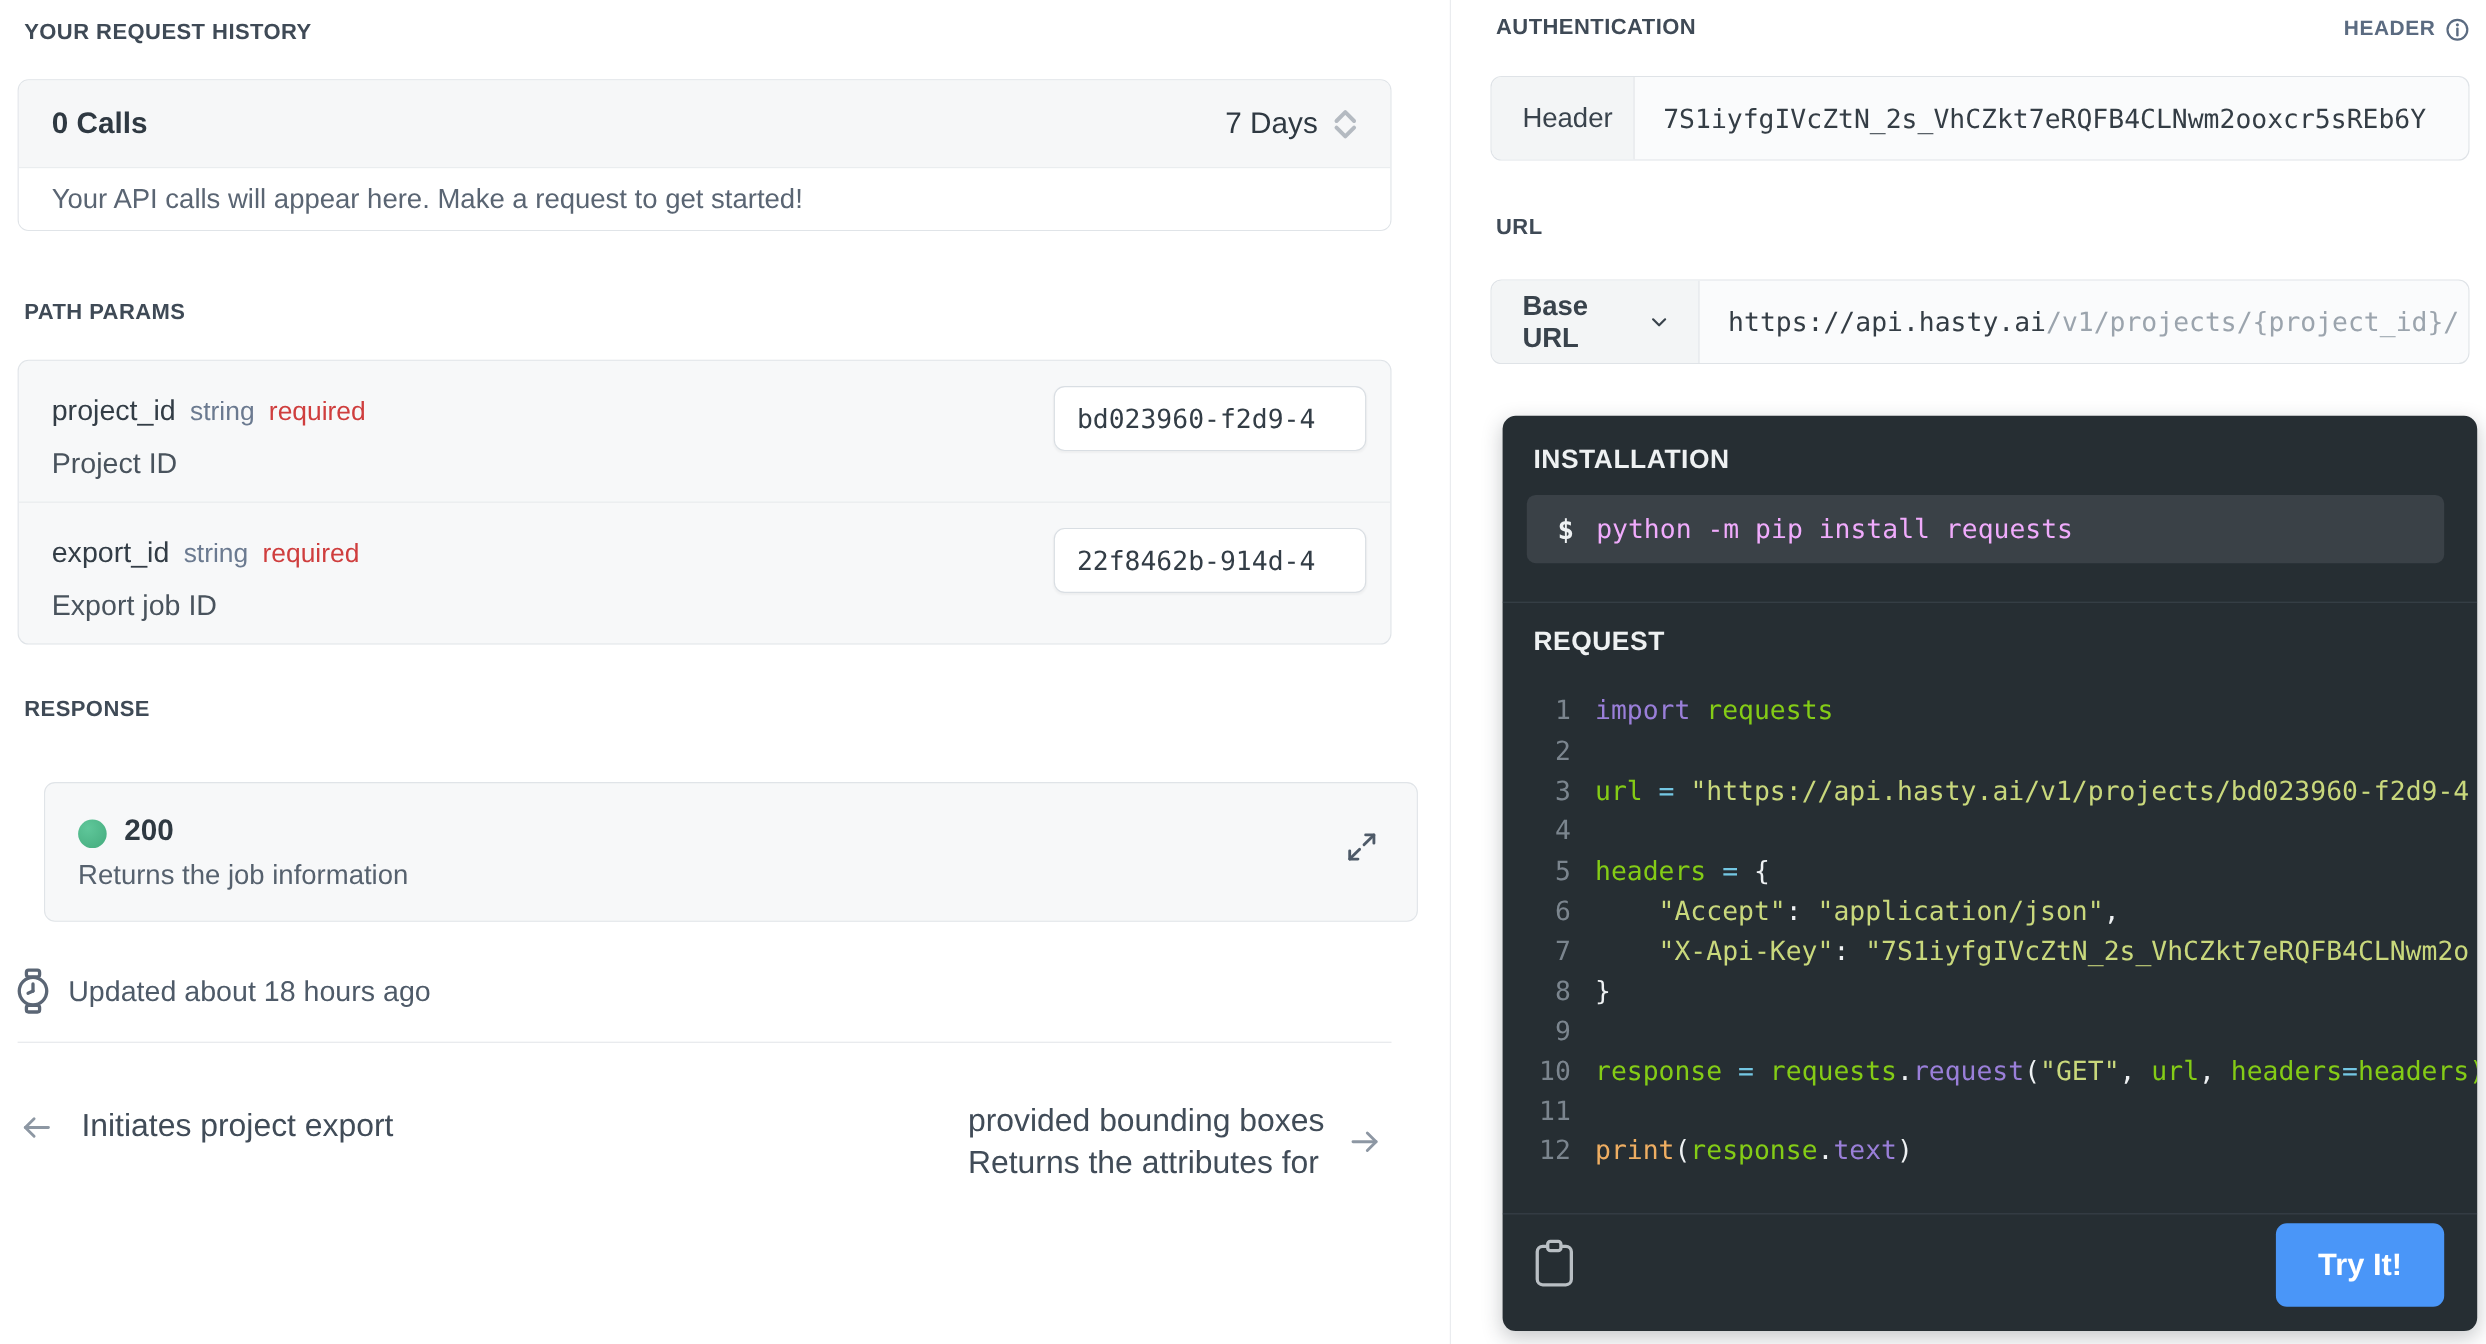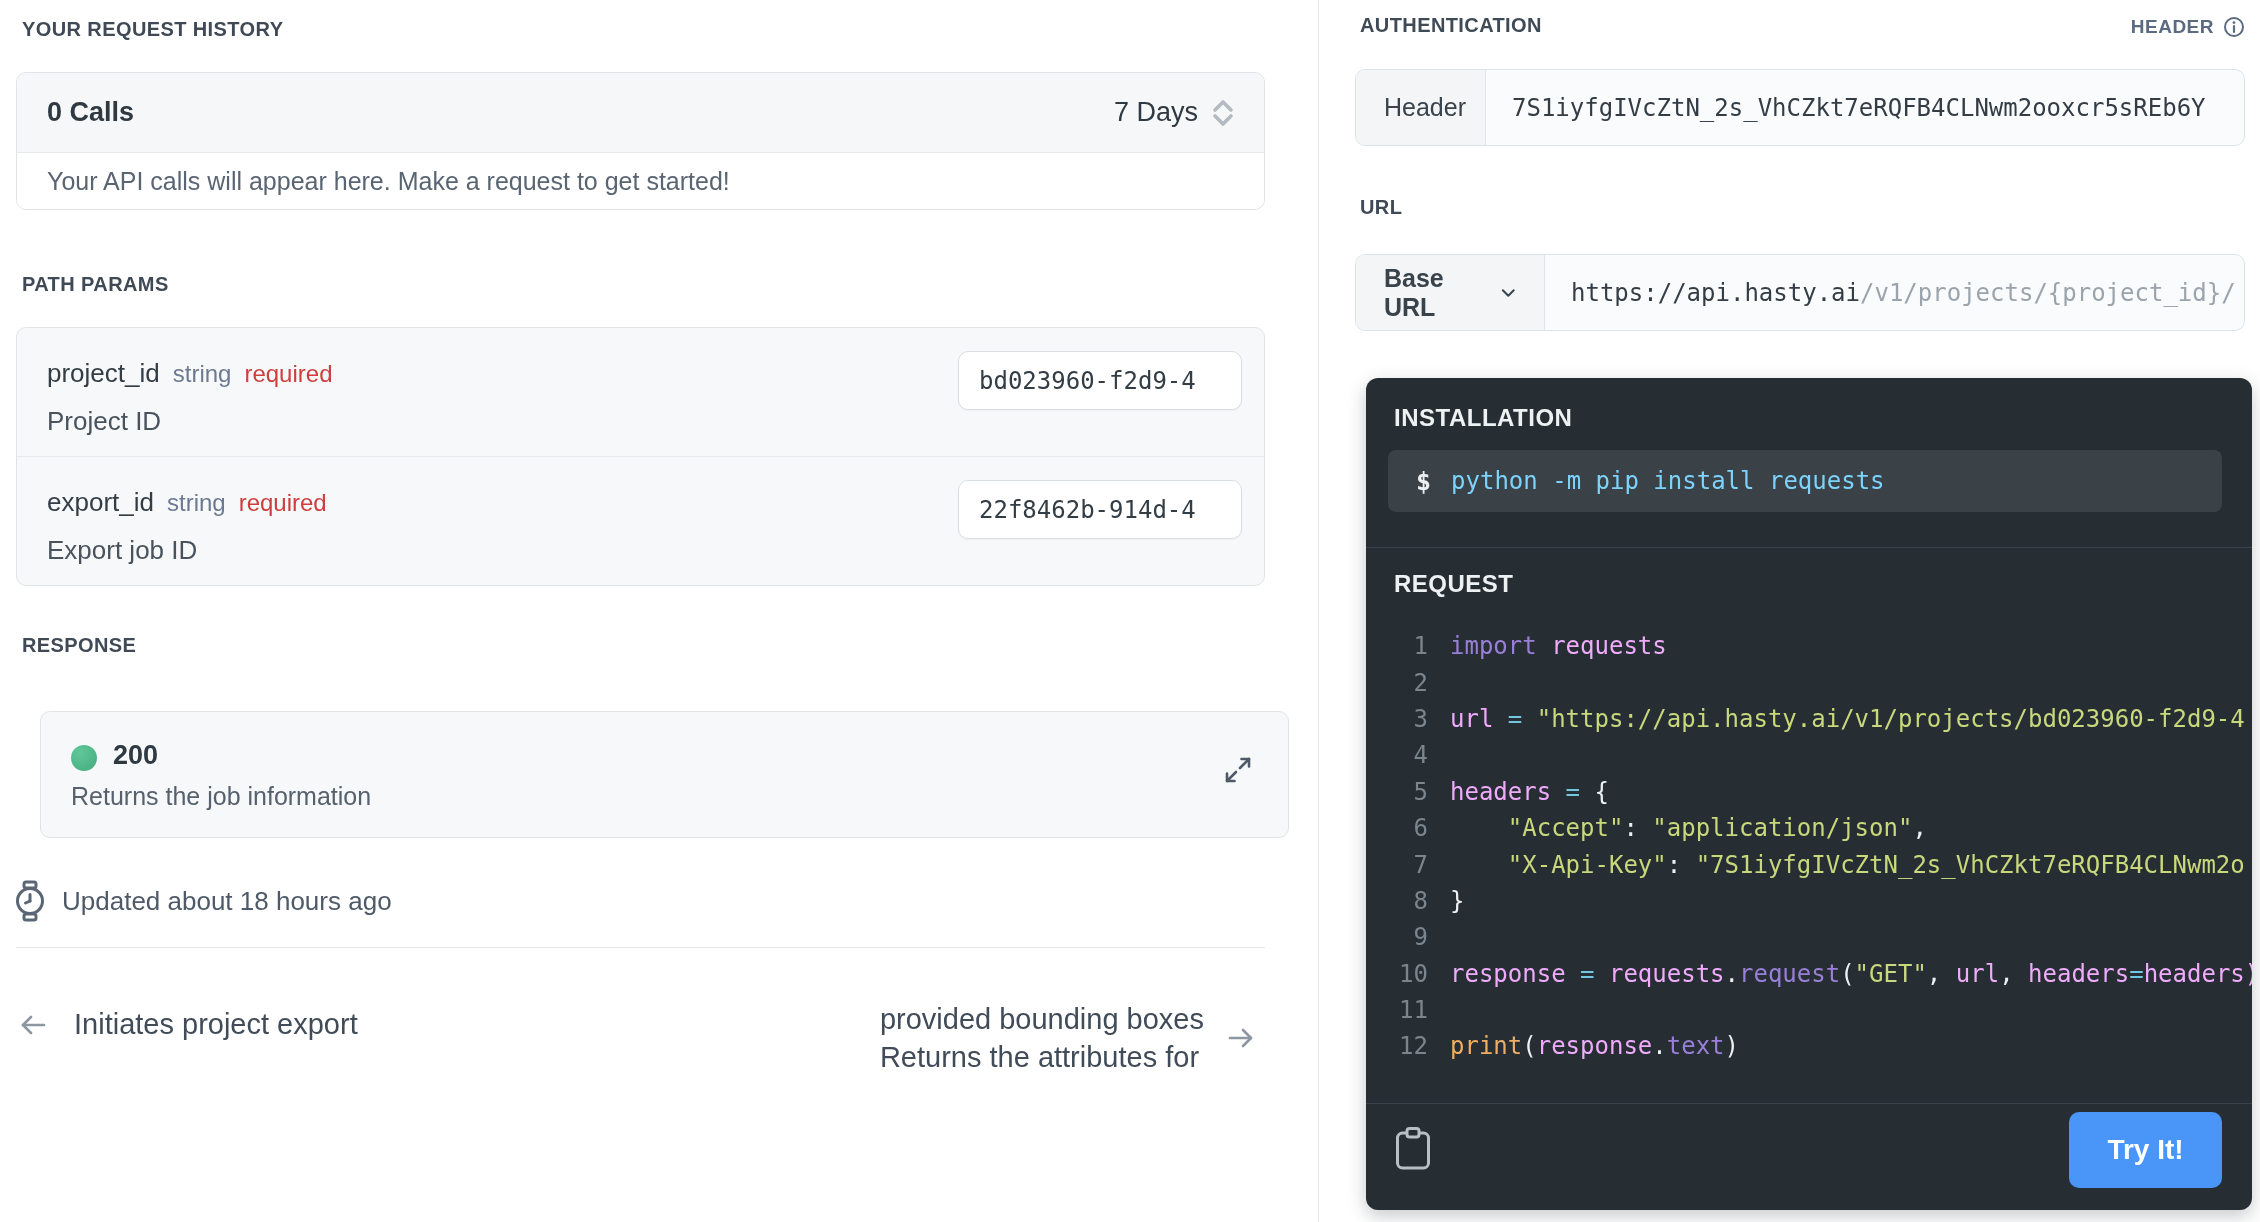--- a/index.html
+++ b/index.html
@@ -60,29 +60,29 @@
   #field-url .kv-label{width:189px;font-size:25px;font-weight:600;color:#39434c;gap:10px;cursor:pointer;}
   .url-muted{color:#9ba4ad;}
   
   #code-panel{left:11px;top:378px;width:886px;height:832px;background:#262e33;border-radius:12px;
     box-shadow:0 6px 18px rgba(30,40,48,.25);overflow:hidden;}
   .panel-label{font-size:24px;font-weight:700;color:#eef1f2;letter-spacing:.5px;}
   #install-label{position:absolute;left:28px;top:26px;}
   #shell-box{position:absolute;left:22px;top:72px;width:834px;height:62px;background:#3a4147;
     border-radius:8px;display:flex;align-items:center;padding-left:28px;box-sizing:border-box;gap:20px;}
   #shell-prompt{font-family:"DejaVu Sans Mono",monospace;font-size:25px;font-weight:700;color:#eef1f3;}
-  #shell-cmd{font-family:"DejaVu Sans Mono",monospace;font-size:24px;color:#7dd3fc;white-space:pre;}
+  #shell-cmd{font-family:"DejaVu Sans Mono",monospace;font-size:24px;color:#f0abfc;white-space:pre;}
   .panel-divider{position:absolute;left:0;width:886px;height:1px;background:#3a424a;}
   #request-label{position:absolute;left:28px;top:192px;}
   #code-lines{position:absolute;left:0;top:250px;width:886px;overflow:hidden;}
   .code-line{height:36.4px;display:flex;align-items:center;font-family:"DejaVu Sans Mono",monospace;
     font-size:24px;white-space:pre;}
   .ln{width:62px;flex:none;text-align:right;color:#7b858e;}
   .lc{margin-left:22px;white-space:pre;overflow:hidden;}
-  .tk-kw{color:#9a7fd9;} .tk-var{color:#f0abfc;} .tk-op{color:#74c7e3;}
+  .tk-kw{color:#9a7fd9;} .tk-var{color:#84cc16;} .tk-op{color:#74c7e3;}
   .tk-str{color:#c9d87c;} .tk-pl{color:#eef1f3;} .tk-fn{color:#efae62;}
   #try-btn{position:absolute;right:30px;top:734px;width:153px;height:76px;background:#4a96f8;
     border:none;border-radius:10px;color:#ffffff;font-size:28px;font-weight:700;cursor:pointer;
     font-family:"Liberation Sans","DejaVu Sans",sans-serif;}
   #clipboard-wrap{position:absolute;left:28px;top:748px;cursor:pointer;}
 </style>
 </head>
 <body>
 
 <div id="left-col">

